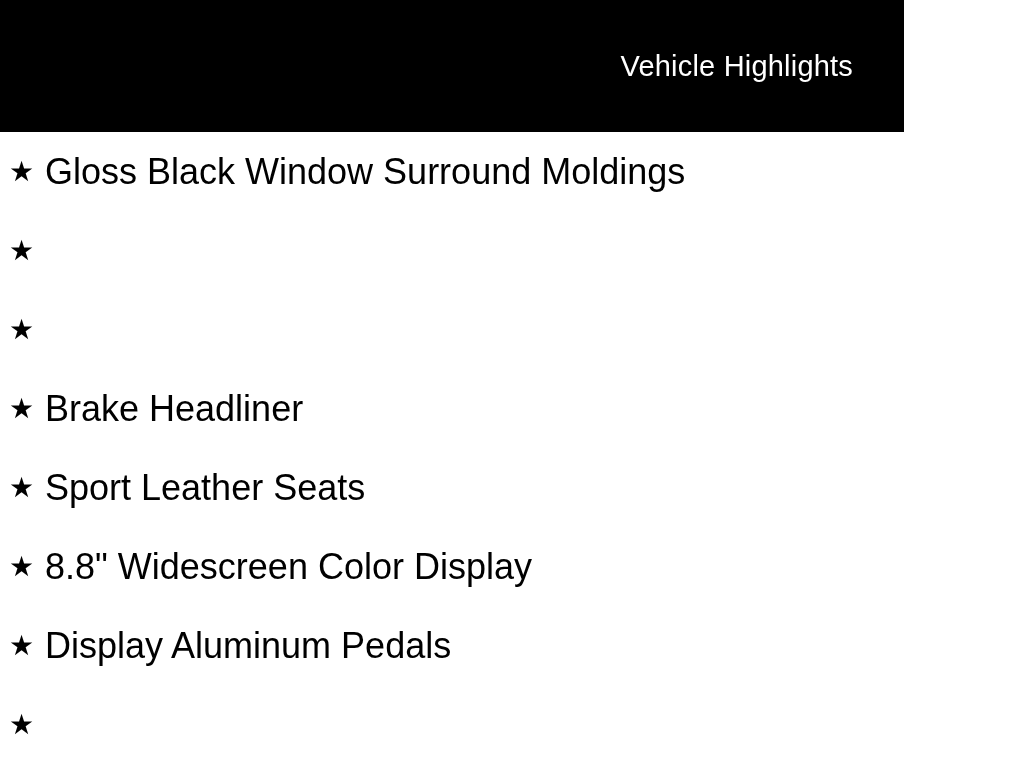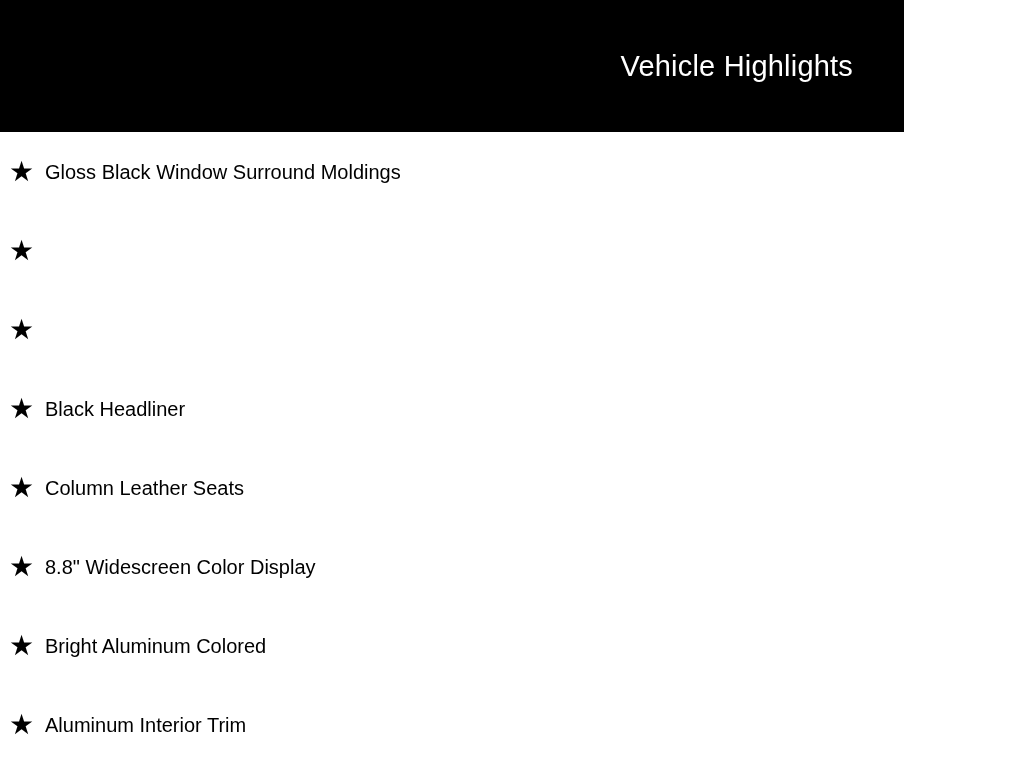--- a/index.html
+++ b/index.html
@@ -49,21 +49,21 @@
   .star {
     width: 26px;
     flex: 0 0 26px;
     font-size: 28px;
     line-height: 1;
     color: #000000;
     text-align: left;
   }
   .label {
     margin-left: 10px;
-    font-size: 20px;
+    font-size: 36px;
     color: #000000;
     line-height: 1.1;
     white-space: nowrap;
   }
 </style>
 </head>
 <body>
 
 <div class="page">
 
@@ -81,38 +81,37 @@
     <div class="item">
       <span class="star">★</span>
     </div>
 
     <div class="item">
       <span class="star">★</span>
     </div>
 
     <div class="item">
       <span class="star">★</span>
-      <span class="label">Black Headliner</span>
+      <span class="label">Brake Headliner</span>
     </div>
 
     <div class="item">
       <span class="star">★</span>
-      <span class="label">Column Leather Seats</span>
+      <span class="label">Sport Leather Seats</span>
     </div>
 
     <div class="item">
       <span class="star">★</span>
       <span class="label">8.8" Widescreen Color Display</span>
     </div>
 
     <div class="item">
       <span class="star">★</span>
-      <span class="label">Bright Aluminum Colored</span>
+      <span class="label">Display Aluminum Pedals</span>
     </div>
 
     <div class="item">
       <span class="star">★</span>
-      <span class="label">Aluminum Interior Trim</span>
     </div>
 
   </main>
 
 </div>
 
 </body></html>

